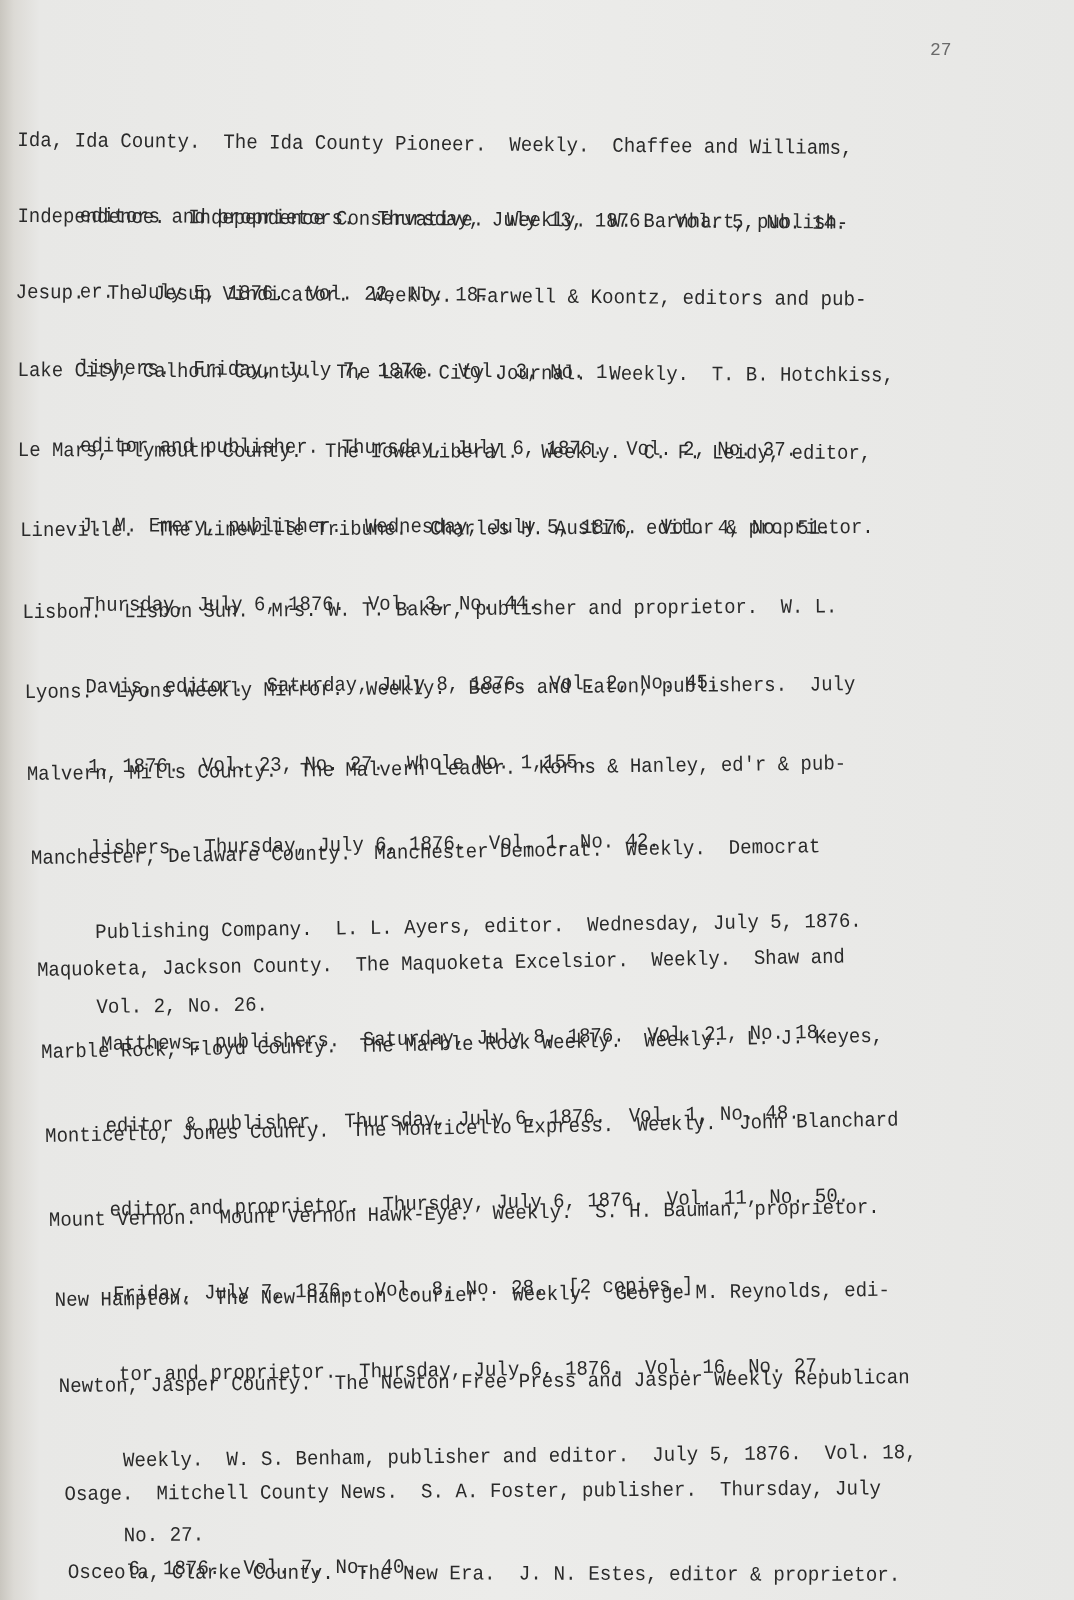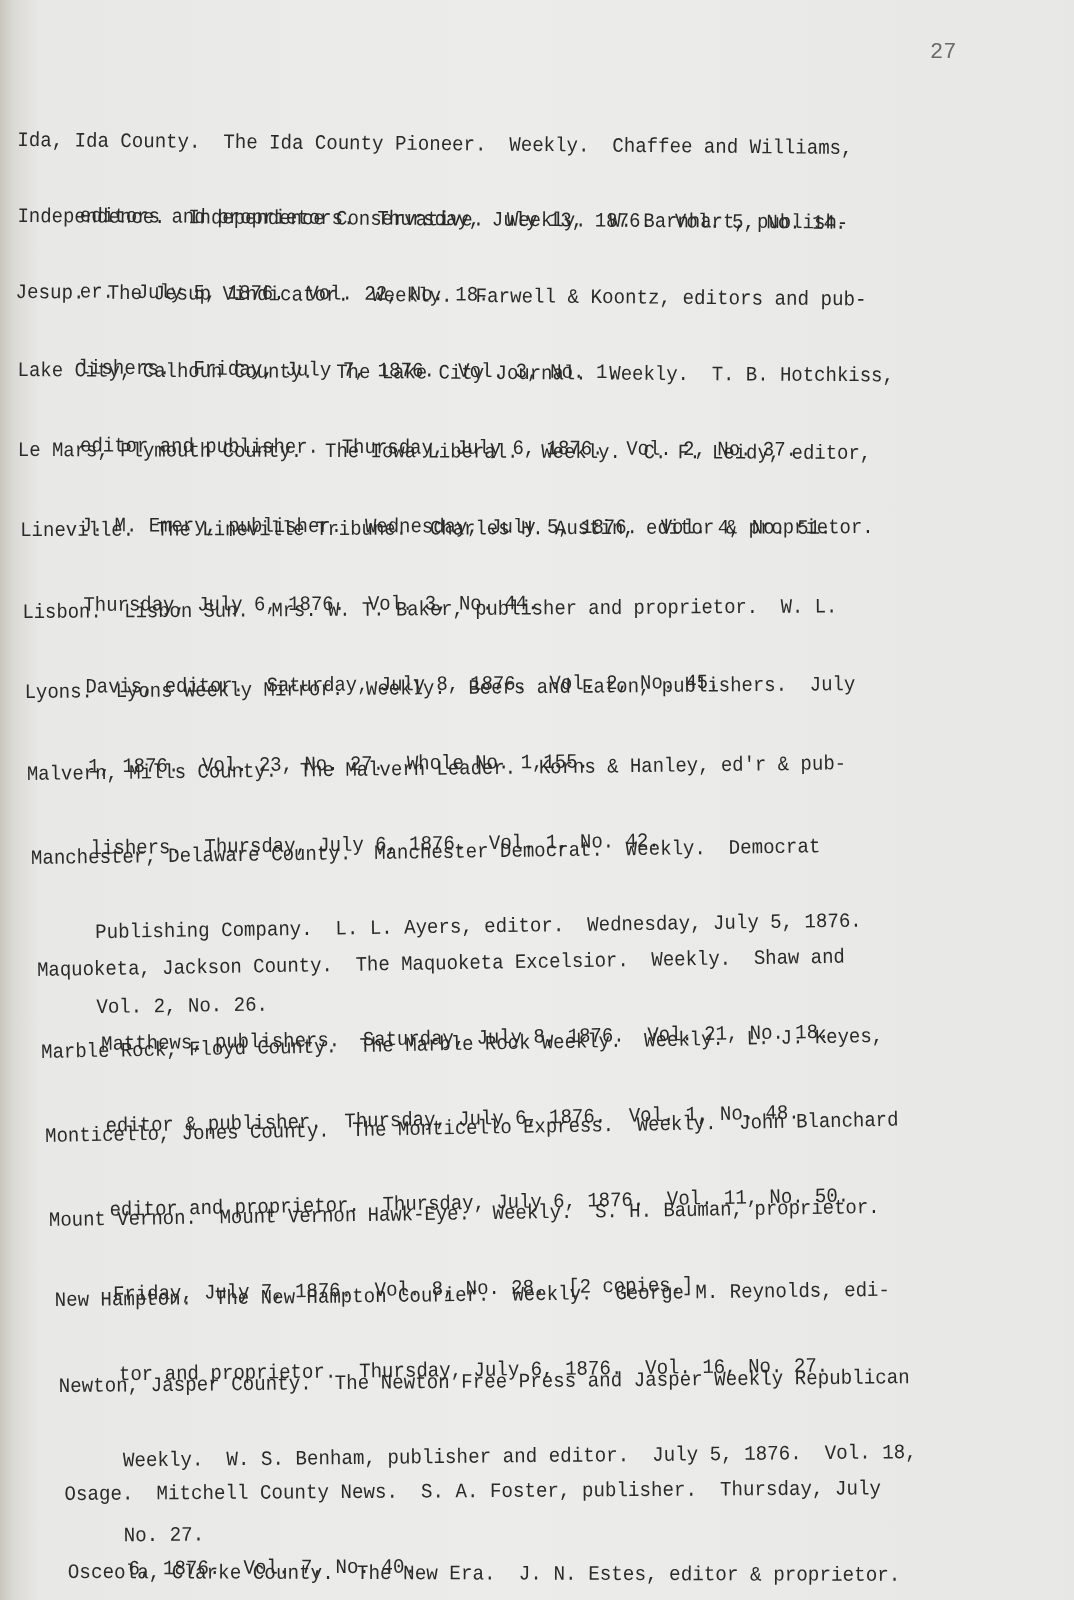--- a/index.html
+++ b/index.html
@@ -18,21 +18,21 @@
       left: 0; top: 0;
       width: 1074px;
       height: 1600px;
       background: linear-gradient(90deg, #c9c6bf 0px, #dcdad5 14px, #e8e8e6 40px, #ececea 500px, #e7e7e5 1074px);
     }
     .page-number {
       position: absolute;
       left: 930px;
       top: 40px;
       font-family: "Liberation Mono", "DejaVu Sans Mono", monospace;
-      font-size: 22px;
+      font-size: 18px;
       color: #6a6a6a;
     }
     .entry {
       position: absolute;
       font-family: "Liberation Mono", "DejaVu Sans Mono", monospace;
       font-size: 20.5px;
       line-height: 25px;
       color: #2a2a2a;
       white-space: pre;
       transform-origin: 0 0;

